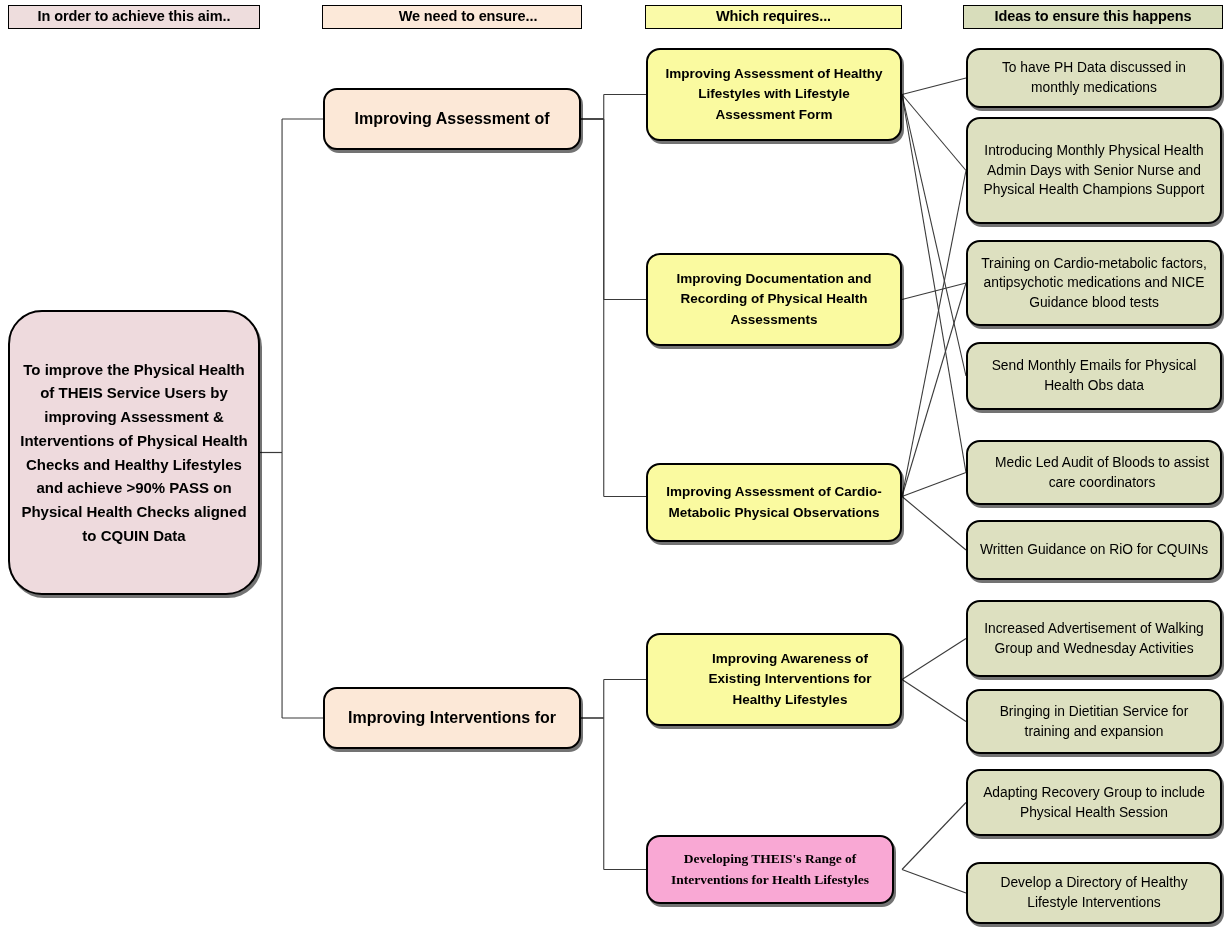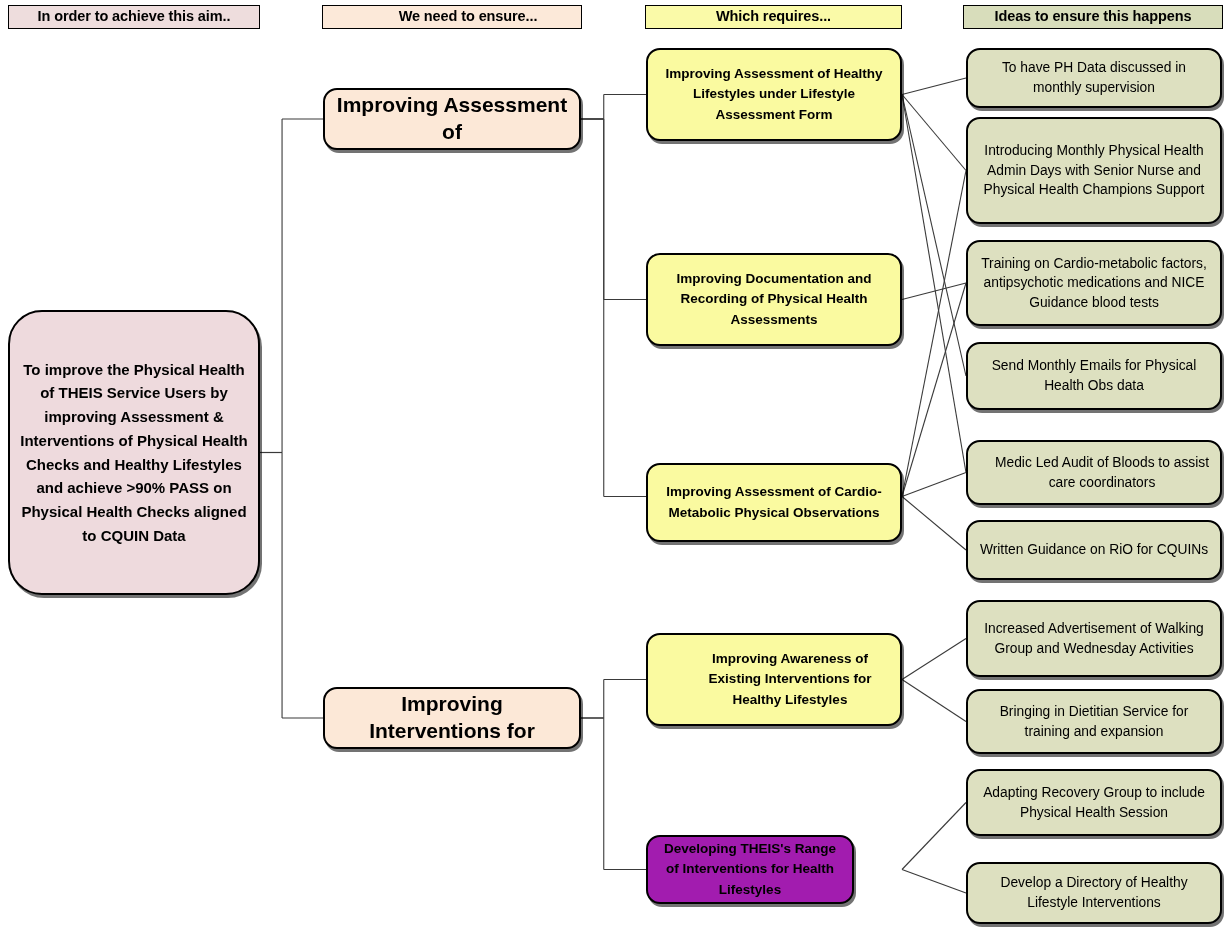--- a/index.html
+++ b/index.html
@@ -72,21 +72,21 @@
     background: #eedadd;
     border-radius: 34px;
     font-weight: bold;
     font-size: 15px;
     line-height: 1.58;
   }
   .primary-node {
     background: #fce8d7;
     border-radius: 14px;
     font-weight: bold;
-    font-size: 21px;
+    font-size: 16px;
   }
   .secondary-node {
     background: #fafaa0;
     border-radius: 14px;
     font-weight: bold;
     font-size: 13.5px;
     line-height: 1.5;
   }
   .idea-node {
     background: #dde0c0;
@@ -164,36 +164,36 @@
       <div class="node aim-node" style="left: 8px; top: 310px; width: 252px; height: 285px; background: rgb(238, 218, 221);">
         <div class="node-inner">To improve the Physical Health of THEIS Service Users by improving Assessment &amp; Interventions of Physical Health Checks and Healthy Lifestyles and achieve &gt;90% PASS on Physical Health Checks aligned to CQUIN Data</div>
       </div>
       <div class="node primary-node" style="left: 323px; top: 88px; width: 258px; height: 62px; background: rgb(252, 232, 215);">
         <div class="node-inner">Improving Assessment of</div>
       </div>
       <div class="node primary-node" style="left: 323px; top: 687px; width: 258px; height: 62px; background: rgb(252, 232, 215);">
         <div class="node-inner">Improving Interventions for</div>
       </div>
       <div class="node secondary-node" style="left: 646px; top: 48px; width: 256px; height: 93px; background: rgb(250, 250, 160);">
-        <div class="node-inner">Improving Assessment of Healthy Lifestyles under Lifestyle Assessment Form</div>
+        <div class="node-inner">Improving Assessment of Healthy Lifestyles with Lifestyle Assessment Form</div>
       </div>
       <div class="node secondary-node" style="left: 646px; top: 253px; width: 256px; height: 93px; background: rgb(250, 250, 160); justify-content: flex-end;">
         <div class="node-inner">Improving Documentation and Recording of Physical Health Assessments</div>
       </div>
       <div class="node secondary-node" style="left: 646px; top: 463px; width: 256px; height: 79px; background: rgb(250, 250, 160);">
         <div class="node-inner">Improving Assessment of Cardio-Metabolic Physical Observations</div>
       </div>
       <div class="node secondary-node" style="left: 646px; top: 633px; width: 256px; height: 93px; background: rgb(250, 250, 160); padding-left: 32px;">
         <div class="node-inner">Improving Awareness of Existing Interventions for Healthy Lifestyles</div>
       </div>
-      <div class="node secondary-node" style="left: 646px; top: 835px; width: 208px; height: 69px; background: #a21caf;">
+      <div class="node secondary-node" style="left: 646px; top: 835px; width: 248px; height: 69px; background: #f9a8d4; font-family: Liberation Serif, serif;">
         <div class="node-inner">Developing THEIS's Range of Interventions for Health Lifestyles</div>
       </div>
       <div class="node idea-node" style="left: 966px; top: 48px; width: 256px; height: 60px; background: rgb(221, 224, 192);">
-        <div class="node-inner">To have PH Data discussed in monthly supervision</div>
+        <div class="node-inner">To have PH Data discussed in monthly medications</div>
       </div>
       <div class="node idea-node" style="left: 966px; top: 117px; width: 256px; height: 107px; background: rgb(221, 224, 192);">
         <div class="node-inner">Introducing Monthly Physical Health Admin Days with Senior Nurse and Physical Health Champions Support</div>
       </div>
       <div class="node idea-node" style="left: 966px; top: 240px; width: 256px; height: 86px; background: rgb(221, 224, 192);">
         <div class="node-inner">Training on Cardio-metabolic factors, antipsychotic medications and NICE Guidance blood tests</div>
       </div>
       <div class="node idea-node" style="left: 966px; top: 342px; width: 256px; height: 68px; background: rgb(221, 224, 192);">
         <div class="node-inner">Send Monthly Emails for Physical Health Obs data</div>
       </div>

